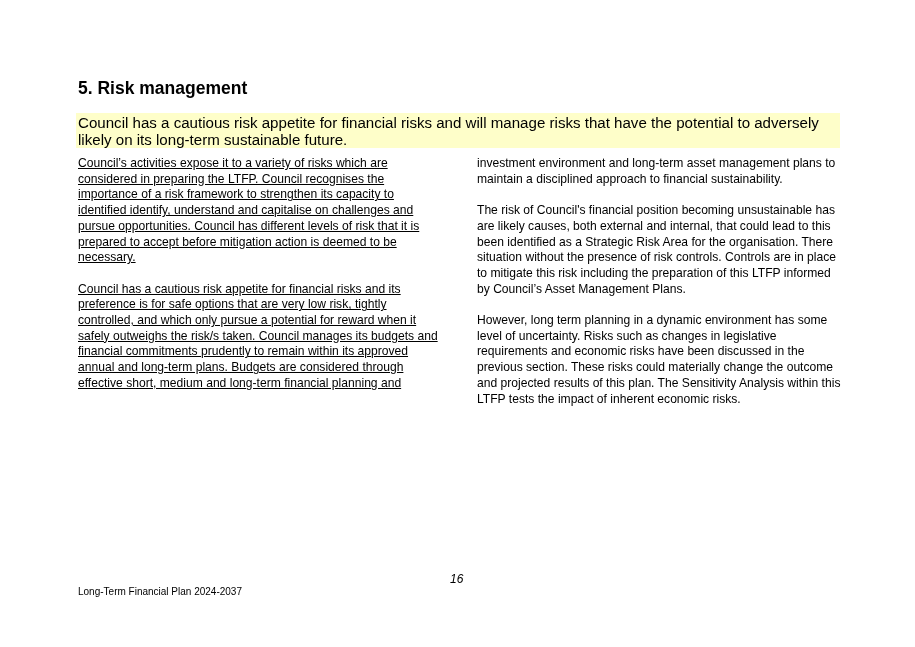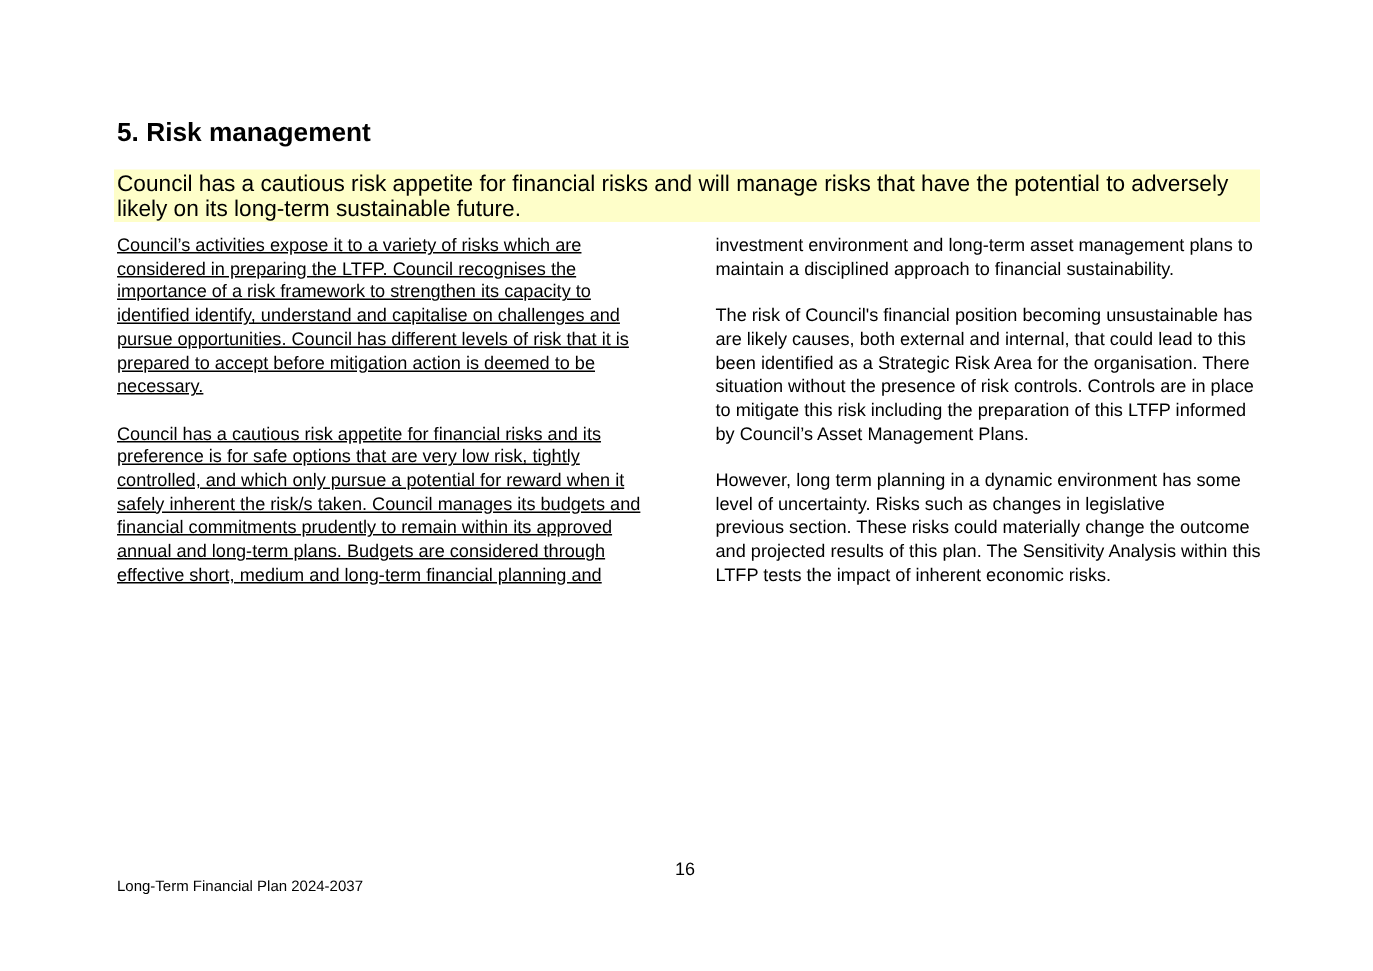--- a/index.html
+++ b/index.html
@@ -49,20 +49,21 @@
     }
     .col-left { left: 78px; width: 370px; text-decoration: underline; }
     .col-right { left: 477px; width: 370px; }
     .line { display: block; }
     .page-number {
       position: absolute;
       left: 450px;
       top: 572px;
       font-size: 12px;
       line-height: 14px;
+      font-style: italic;
     }
     .footer {
       position: absolute;
       left: 78px;
       top: 586px;
       font-size: 10px;
       line-height: 12px;
     }
   </style>
 </head>
@@ -82,21 +83,21 @@
     <span class="line">importance of a risk framework to strengthen its capacity to</span>
     <span class="line">identified identify, understand and capitalise on challenges and</span>
     <span class="line">pursue opportunities. Council has different levels of risk that it is</span>
     <span class="line">prepared to accept before mitigation action is deemed to be</span>
     <span class="line">necessary.</span>
   </p>
   <p>
     <span class="line">Council has a cautious risk appetite for financial risks and its</span>
     <span class="line">preference is for safe options that are very low risk, tightly</span>
     <span class="line">controlled, and which only pursue a potential for reward when it</span>
-    <span class="line">safely inherent the risk/s taken. Council manages its budgets and</span>
+    <span class="line">safely outweighs the risk/s taken. Council manages its budgets and</span>
     <span class="line">financial commitments prudently to remain within its approved</span>
     <span class="line">annual and long-term plans. Budgets are considered through</span>
     <span class="line">effective short, medium and long-term financial planning and</span>
   </p>
 </div>
 
 <div class="col col-right">
   <p>
     <span class="line">investment environment and long-term asset management plans to</span>
     <span class="line">maintain a disciplined approach to financial sustainability.</span>
@@ -105,20 +106,21 @@
     <span class="line">The risk of Council's financial position becoming unsustainable has</span>
     <span class="line">are likely causes, both external and internal, that could lead to this</span>
     <span class="line">been identified as a Strategic Risk Area for the organisation. There</span>
     <span class="line">situation without the presence of risk controls. Controls are in place</span>
     <span class="line">to mitigate this risk including the preparation of this LTFP informed</span>
     <span class="line">by Council’s Asset Management Plans.</span>
   </p>
   <p>
     <span class="line">However, long term planning in a dynamic environment has some</span>
     <span class="line">level of uncertainty. Risks such as changes in legislative</span>
+    <span class="line">requirements and economic risks have been discussed in the</span>
     <span class="line">previous section. These risks could materially change the outcome</span>
     <span class="line">and projected results of this plan. The Sensitivity Analysis within this</span>
     <span class="line">LTFP tests the impact of inherent economic risks.</span>
   </p>
 </div>
 
 <div class="page-number">16</div>
 <div class="footer">Long-Term Financial Plan 2024-2037</div>
 
 </body></html>

